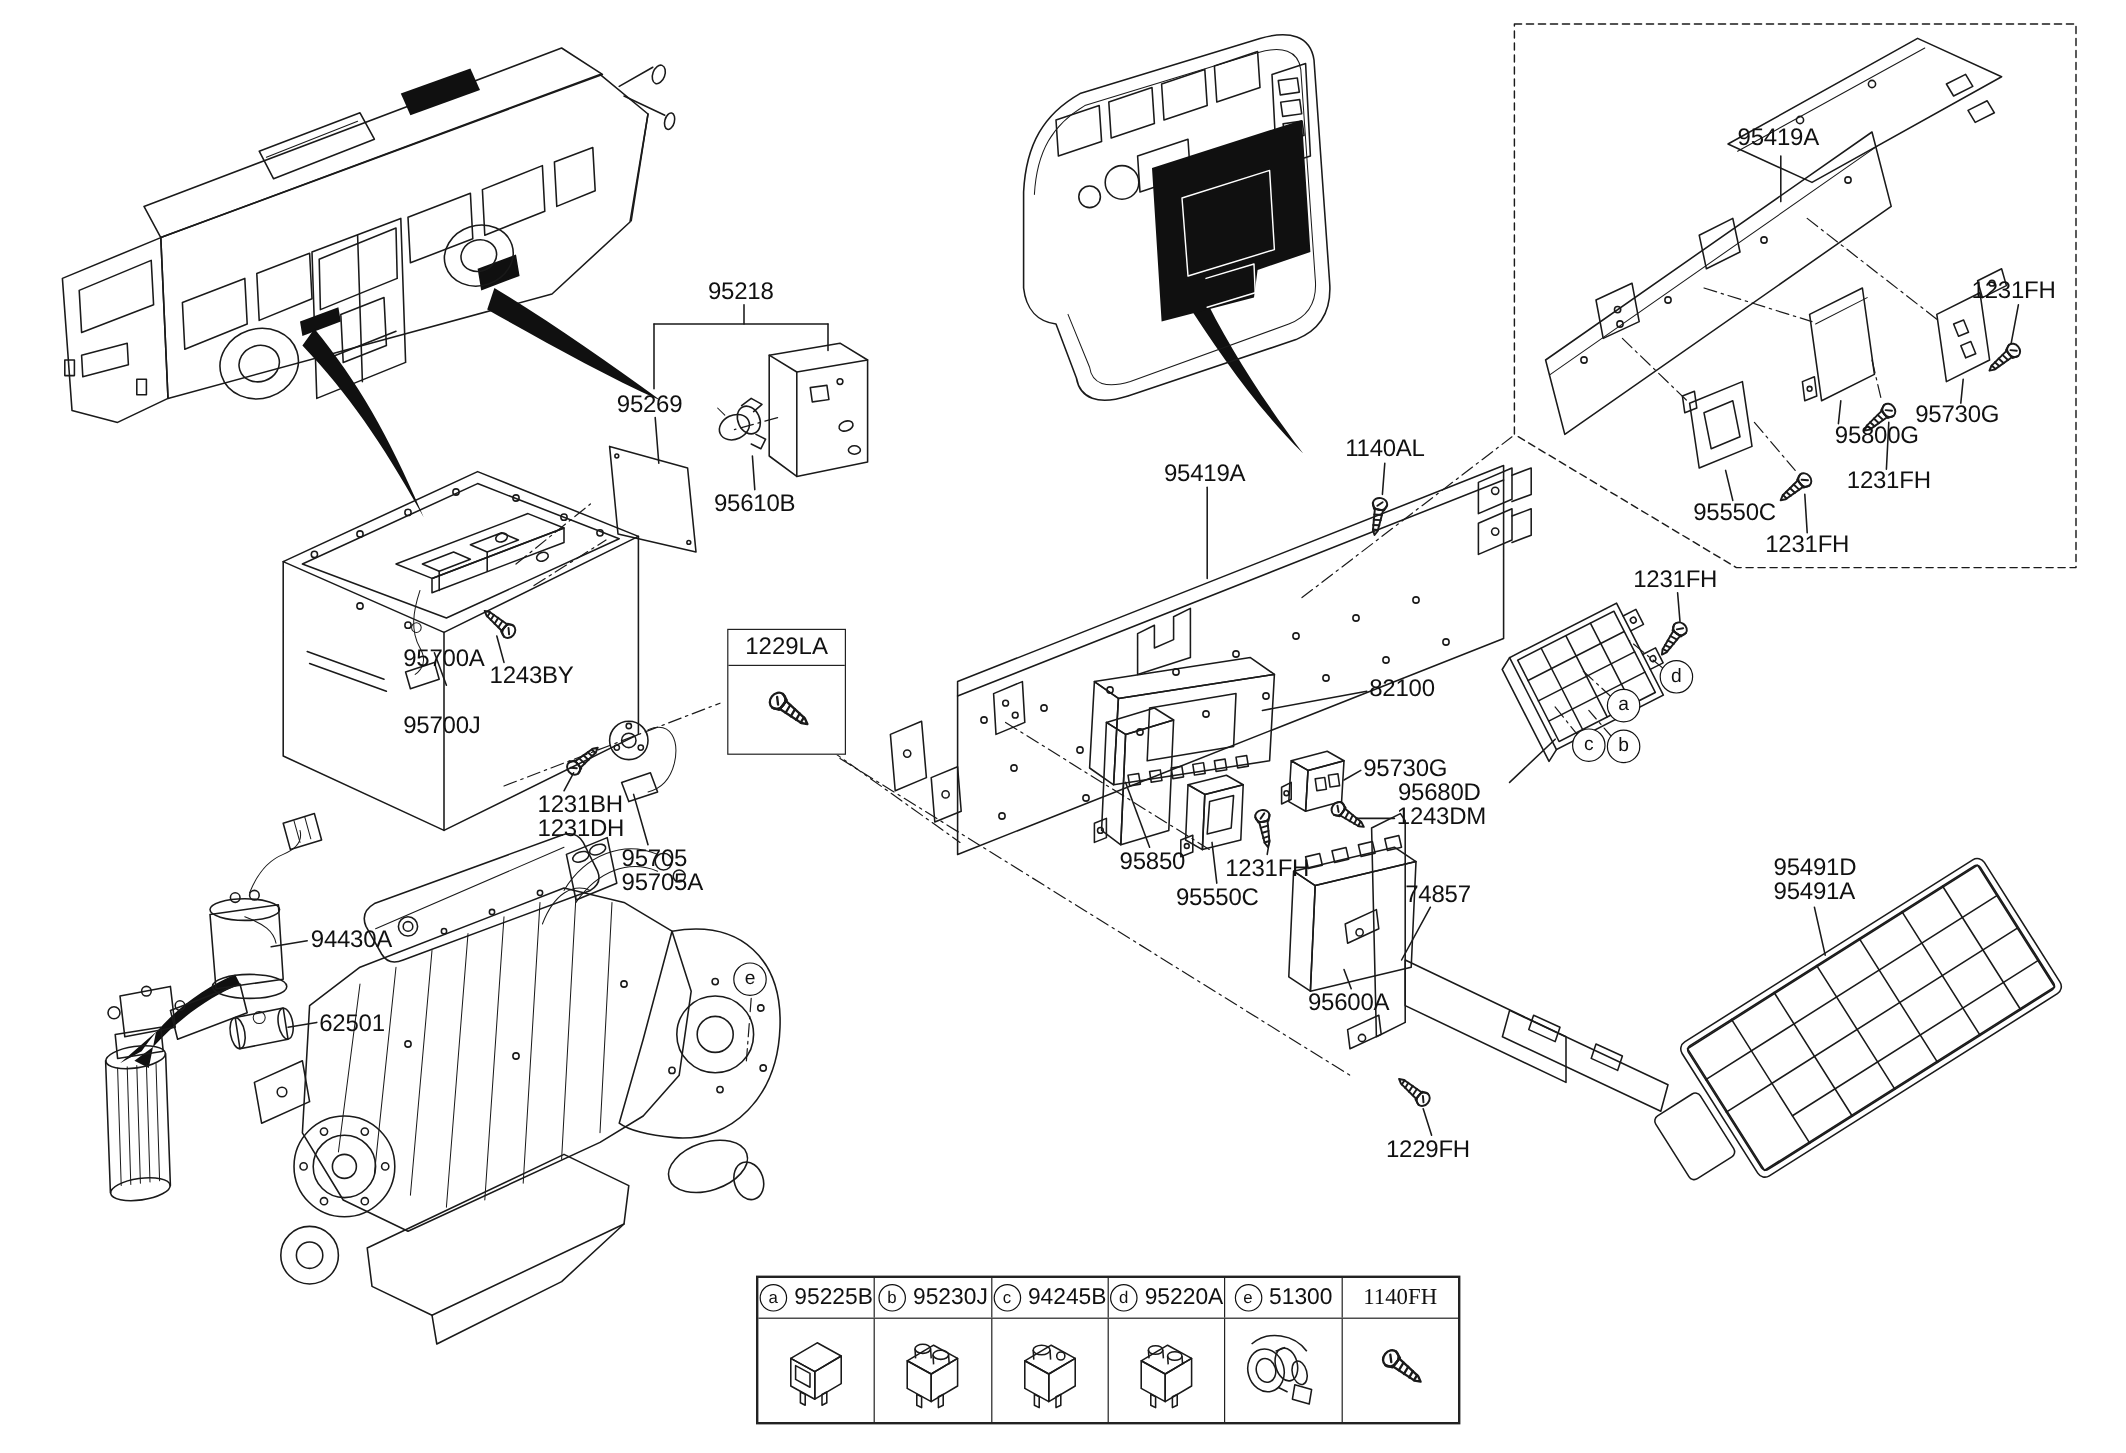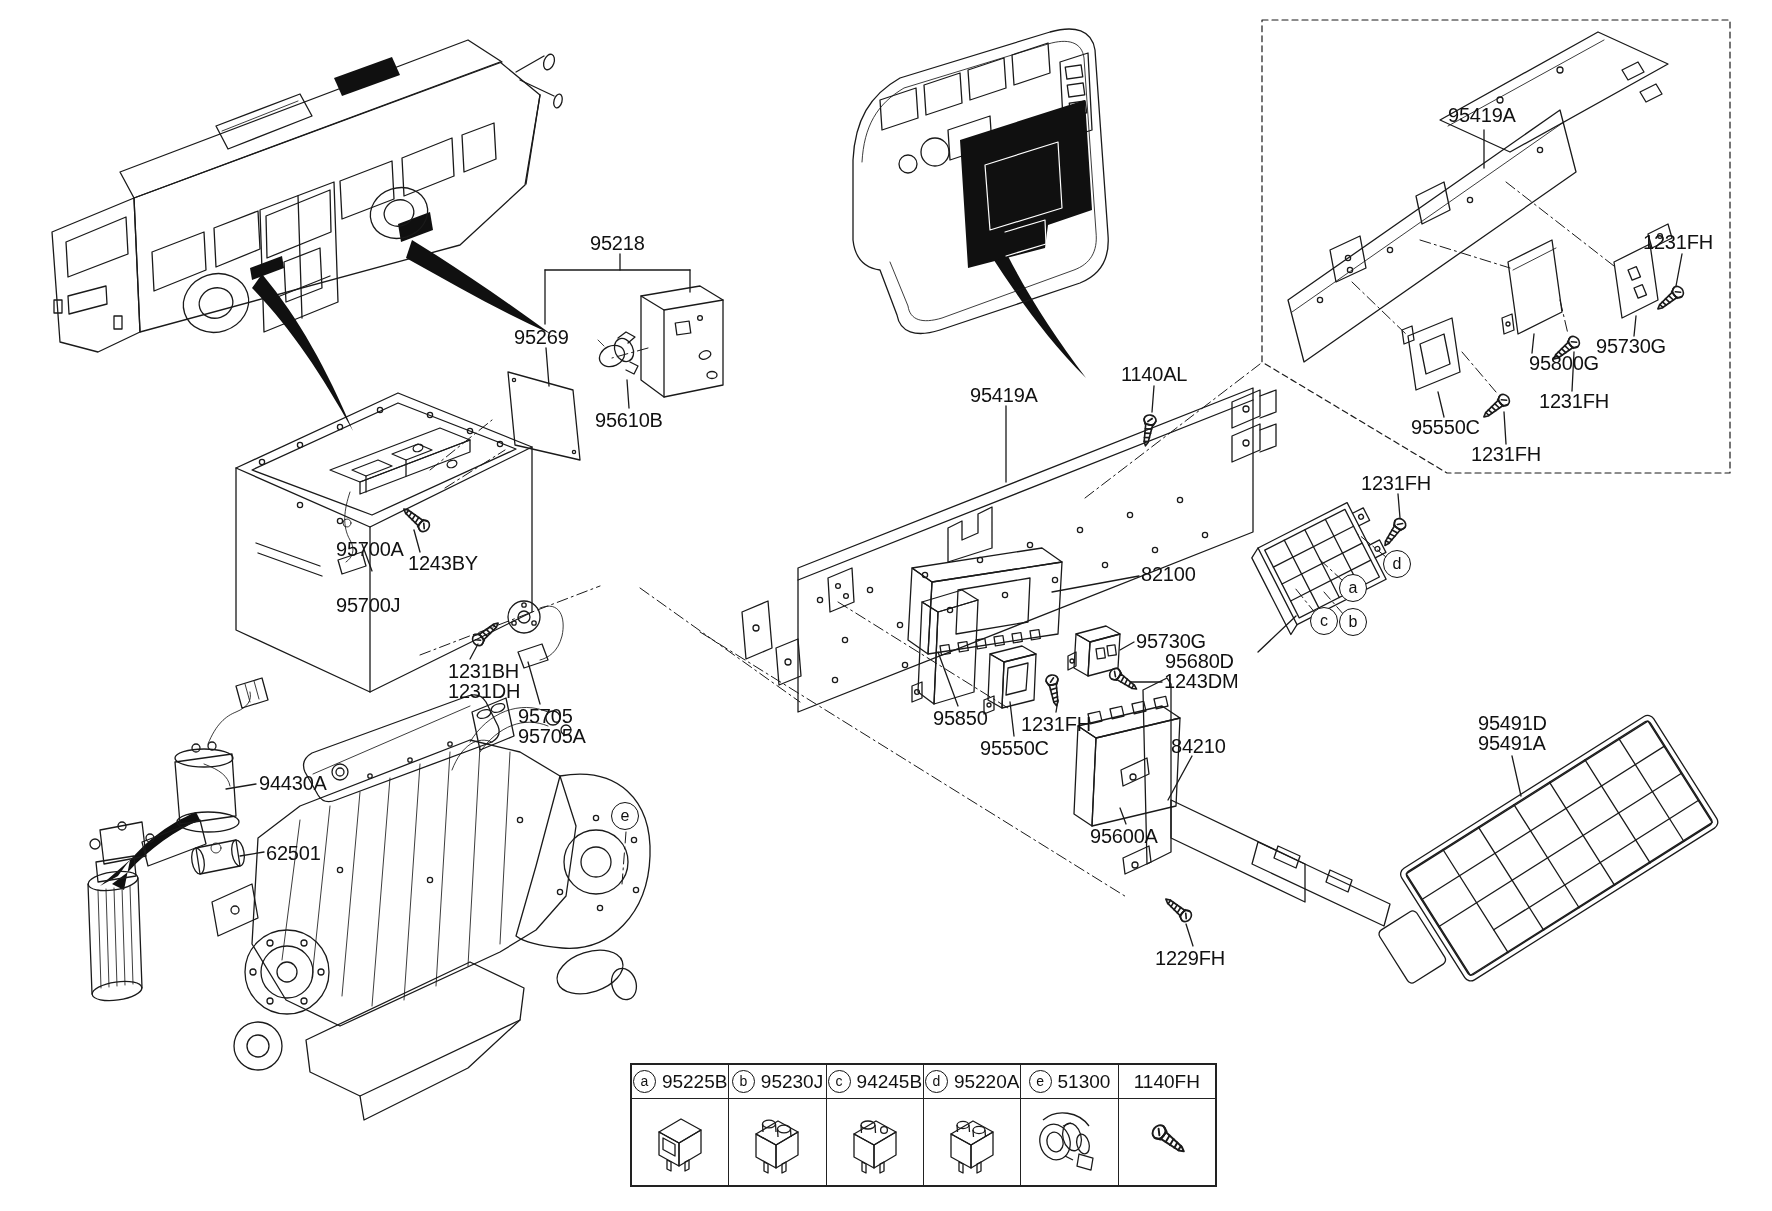--- a/index.html
+++ b/index.html
@@ -22,21 +22,21 @@
          border:1.7px solid #222;background:#fff;}
   .inset .hd{height:29px;border-bottom:1.7px solid #222;text-align:center;
              font:20px/29px "Liberation Sans",sans-serif;color:#111;}
   .inset .bd{height:72px;display:flex;align-items:center;justify-content:center;}
   .legend{position:absolute;left:630px;top:1063px;width:583px;height:120px;
           border:2px solid #222;background:#fff;display:flex;flex-direction:column;}
   .lrow{display:flex;flex:0 0 33px;border-bottom:1.7px solid #222;}
   .lrow2{display:flex;flex:1;}
   .lcell{flex:1 1 0;border-right:1.7px solid #222;display:flex;align-items:center;
          justify-content:center;gap:6px;font:19px/1 "Liberation Sans",sans-serif;color:#111;}
-  .lcell:last-child{border-right:none;}
+  .lcell:last-child{border-right:none;font-family:Liberation Serif, serif;}
   .lmk{display:inline-block;width:21px;height:21px;border:1.5px solid #111;border-radius:50%;
        font:14px/20px "Liberation Sans",sans-serif;text-align:center;flex:none;}
   .lmk:empty{display:none;}
 </style>
 </head>
 <body>
 
 <div class="stage">
 
 <svg class="art" width="1772" height="1211" viewBox="0 0 1772 1211">
@@ -512,41 +512,49 @@
 <div class="pl" style="left:259px;top:773px">94430A</div>
 <div class="pl" style="left:266px;top:843px">62501</div>
 <div class="pl" style="left:970px;top:385px">95419A</div>
 <div class="pl" style="left:1121px;top:364px">1140AL</div>
 <div class="pl" style="left:1141px;top:564px">82100</div>
 <div class="pl" style="left:1136px;top:631px">95730G</div>
 <div class="pl" style="left:1164px;top:671px">1243DM</div>
 <div class="pl" style="left:933px;top:708px">95850</div>
 <div class="pl" style="left:1021px;top:714px">1231FH</div>
 <div class="pl" style="left:980px;top:738px">95550C</div>
-<div class="pl" style="left:1171px;top:736px">84210</div>
+<div class="pl" style="left:1171px;top:736px">74857</div>
 <div class="pl" style="left:1090px;top:826px">95600A</div>
 <div class="pl" style="left:1165px;top:651px">95680D</div>
 <div class="pl" style="left:1361px;top:473px">1231FH</div>
 <div class="pl" style="left:1155px;top:948px">1229FH</div>
 <div class="pl" style="left:1448px;top:105px">95419A</div>
 <div class="pl" style="left:1643px;top:232px">1231FH</div>
 <div class="pl" style="left:1596px;top:336px">95730G</div>
 <div class="pl" style="left:1529px;top:353px">95800G</div>
 <div class="pl" style="left:1539px;top:391px">1231FH</div>
 <div class="pl" style="left:1411px;top:417px">95550C</div>
 <div class="pl" style="left:1471px;top:444px">1231FH</div>
 <div class="pl" style="left:1478px;top:713px">95491D</div>
 <div class="pl" style="left:1478px;top:733px">95491A</div>
 
 <div class="mk" style="left:1339px;top:574px">a</div>
 <div class="mk" style="left:1339px;top:608px">b</div>
 <div class="mk" style="left:1310px;top:607px">c</div>
 <div class="mk" style="left:1383px;top:550px">d</div>
 <div class="mk" style="left:611px;top:802px">e</div>
 
+<div class="inset">
+  <div class="hd">1229LA</div>
+  <div class="bd">
+    <svg width="60" height="50">
+      <use href="#scrw" transform="translate(22,18) rotate(38) scale(1.5)"></use>
+    </svg>
+  </div>
+</div>
 
 <div class="legend">
   <div class="lrow">
     <div class="lcell">
       <span class="lmk">a</span>
       <span>95225B</span>
     </div>
     <div class="lcell">
       <span class="lmk">b</span>
       <span>95230J</span>

